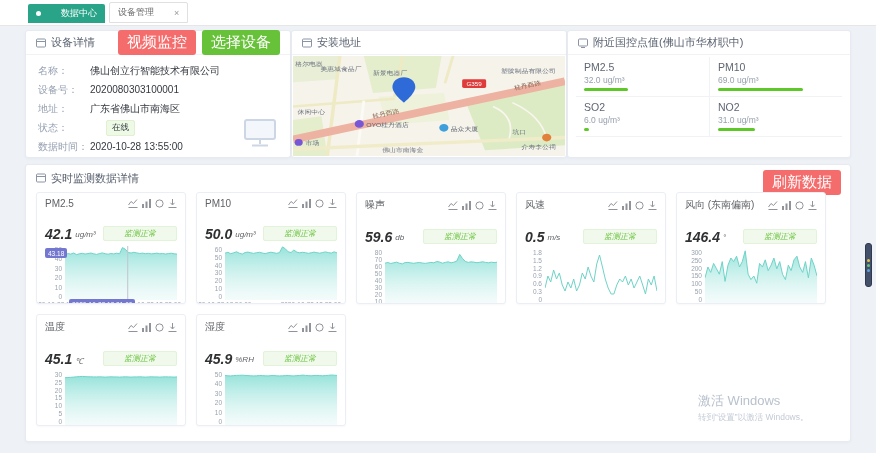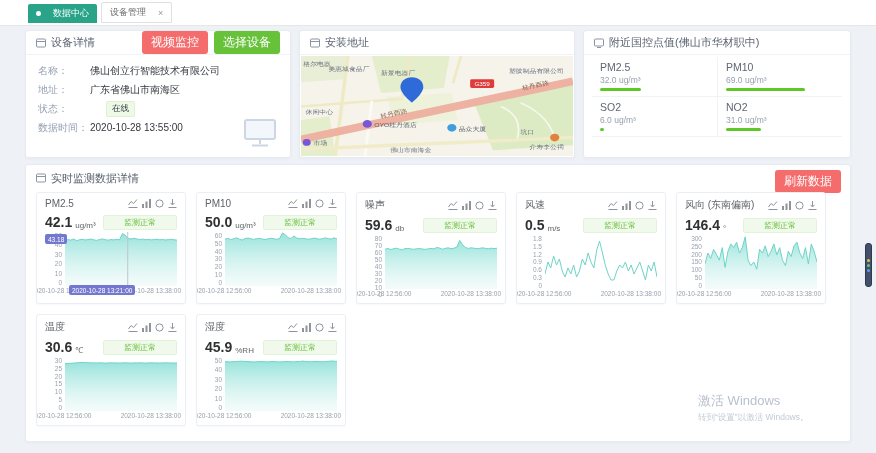--- a/index.html
+++ b/index.html
@@ -2,36 +2,36 @@
 <html><head>
 <meta charset="utf-8">
 <style>
   * { margin:0; padding:0; box-sizing:border-box; }
   html,body { width:876px; height:453px; overflow:hidden; background:#eef2f7;
     font-family:"Liberation Sans", sans-serif; }
   
   .topbar { height:26px; background:#fff; border-bottom:1px solid #e6e6e6;
     display:flex; align-items:flex-end; padding:0 0 0 28px; gap:4px; }
   .tab { font-size:9px; padding:3px 8px; border-radius:2px 2px 0 0; display:flex;
-    align-items:center; gap:12px; cursor:pointer; margin-bottom:2px; }
+    align-items:center; gap:20px; cursor:pointer; margin-bottom:2px; }
   .tab.active { background:#2aa488; color:#fff; }
   .tab.inactive { background:#fff; border:1px solid #e0e0e0; color:#6a6a6a; }
   .tab .dot { width:5px; height:5px; border-radius:50%; background:#fff; display:inline-block; }
   .tab .close { color:#999; font-size:9px; }
   
   .content { padding:4px 25px 0 25px; }
-  .row1 { display:flex; gap:8px; height:128px; }
+  .row1 { display:flex; gap:0; height:128px; }
   .card { background:#fff; border:1px solid #e7ebf1; border-radius:3px;
     box-shadow:0 1px 3px rgba(20,40,80,.04); position:relative; }
   .card-header { height:24px; display:flex; align-items:center; gap:5px;
     padding:0 10px; font-size:11px; color:#5a6270; border-bottom:1px solid #f0f2f6; }
   .panel-ic { width:10px; height:10px; flex:0 0 auto; }
   
   .device-card { width:266px; }
-  .btn { border:none; color:#fff; font-size:12px; padding:3px 9px; border-radius:3px; cursor:pointer; font-family:inherit; }
+  .btn { border:none; color:#fff; font-size:15px; padding:3px 9px; border-radius:3px; cursor:pointer; font-family:inherit; }
   .btn-red { background:#f56c6c; }
   .btn-green { background:#67c23a; }
   .device-body { padding:6px 12px; font-size:10px; }
   .frow { display:flex; align-items:center; height:19px; }
   .frow .lbl { width:52px; color:#98a2b3; flex:0 0 auto; }
   .frow .val { color:#33383f; }
   .badge-online { background:#eef9e6; color:#67c23a; border:1px solid #dff1d2;
     font-size:8.5px; padding:1px 5px; border-radius:2px;margin-left:16px; }
   .monitor { position:absolute; right:12px; bottom:8px; }
   
@@ -53,21 +53,21 @@
     padding:4px 10px 0 10px; font-size:11px; color:#5a6270; }
   .refresh-btn { position:absolute; top:5px; right:9px; }
   .charts-grid { display:flex; flex-wrap:wrap; gap:10px; padding:5px 10px 0 10px; }
   .chart-card { width:150px; height:112px; border:1px solid #ebeef5; border-radius:3px;
     background:#fff; padding:5px 8px 3px 8px; position:relative; overflow:hidden;
     box-shadow:0 1px 2px rgba(20,40,80,.03); }
   .cc-titlerow { display:flex; align-items:center; }
   .cc-title { font-size:10px; color:#606266; flex:1; white-space:nowrap; }
   .cc-icons { display:flex; gap:4px; }
   .cc-icons span { cursor:pointer; line-height:0; }
-  .cc-valrow { display:flex; align-items:flex-end; height:18px; margin-top:3px; }
+  .cc-valrow { display:flex; align-items:flex-start; height:18px; margin-top:17px;font-style:italic; }
   .cc-val { font-size:14px; font-weight:bold; color:#303133; }
   .cc-unit { font-size:8px; color:#606266; margin-left:3px; margin-top:4px; }
   .cc-badge { margin-left:auto; font-size:8px; color:#67c23a; background:#f0f9eb;
     border:1px solid #e1f3d8; border-radius:2px; padding:1px 20px; }
   .chart-wrap { position:relative; margin-top:2px; }
   .chart-body { display:flex; height:54px; }
   .ycol { width:20px; display:flex; flex-direction:column; justify-content:space-between;
     align-items:flex-end; padding-right:3px; font-size:6.5px; color:#9aa2ae; }
   .plot { flex:1; height:54px; }
   .xrow { display:flex; justify-content:space-between; font-size:6.5px; color:#9aa2ae;
@@ -121,20 +121,24 @@
         <span>设备详情</span>
         <span style="margin-left:auto; display:flex; gap:6px;">
           <button class="btn btn-red">视频监控</button>
           <button class="btn btn-green">选择设备</button>
         </span>
       </div>
       <div class="device-body">
           <div class="frow">
     <span class="lbl">名称：</span>
     <span class="val">佛山创立行智能技术有限公司</span>
+  </div>
+          <div class="frow">
+    <span class="lbl">设备号：</span>
+    <span class="val">2020080303100001</span>
   </div>
           <div class="frow">
     <span class="lbl">地址：</span>
     <span class="val">广东省佛山市南海区</span>
   </div>
           <div class="frow">
     <span class="lbl">状态：</span>
     <span class="val badge-online">在线</span>
   </div>
           <div class="frow">
@@ -564,21 +568,21 @@
         <span>
           <svg width="9" height="9" viewBox="0 0 9 9">
                   <line x1="4.5" y1="0" x2="4.5" y2="5.5" stroke="#909399"></line>
                   <polyline points="2.5,3.8 4.5,6 6.5,3.8" fill="none" stroke="#909399"></polyline>
                   <line x1="0.5" y1="8.5" x2="8.5" y2="8.5" stroke="#909399"></line>
                 </svg>
         </span>
       </span>
     </div>
     <div class="cc-valrow">
-      <span class="cc-val">30.6</span>
+      <span class="cc-val">45.1</span>
       <span class="cc-unit">℃</span>
       <span class="cc-badge">监测正常</span>
     </div>
     <div class="chart-wrap">
       <div class="chart-body">
         <div class="ycol">
                 <div>30</div>
                 <div>25</div>
                 <div>20</div>
                 <div>15</div>

